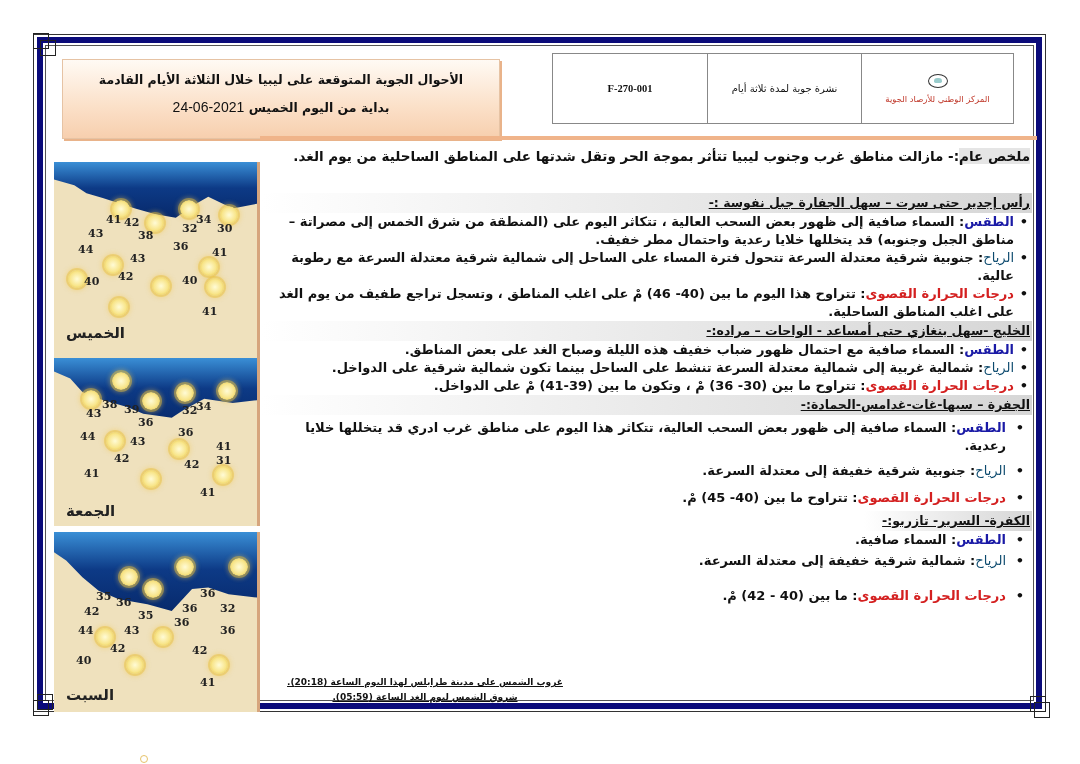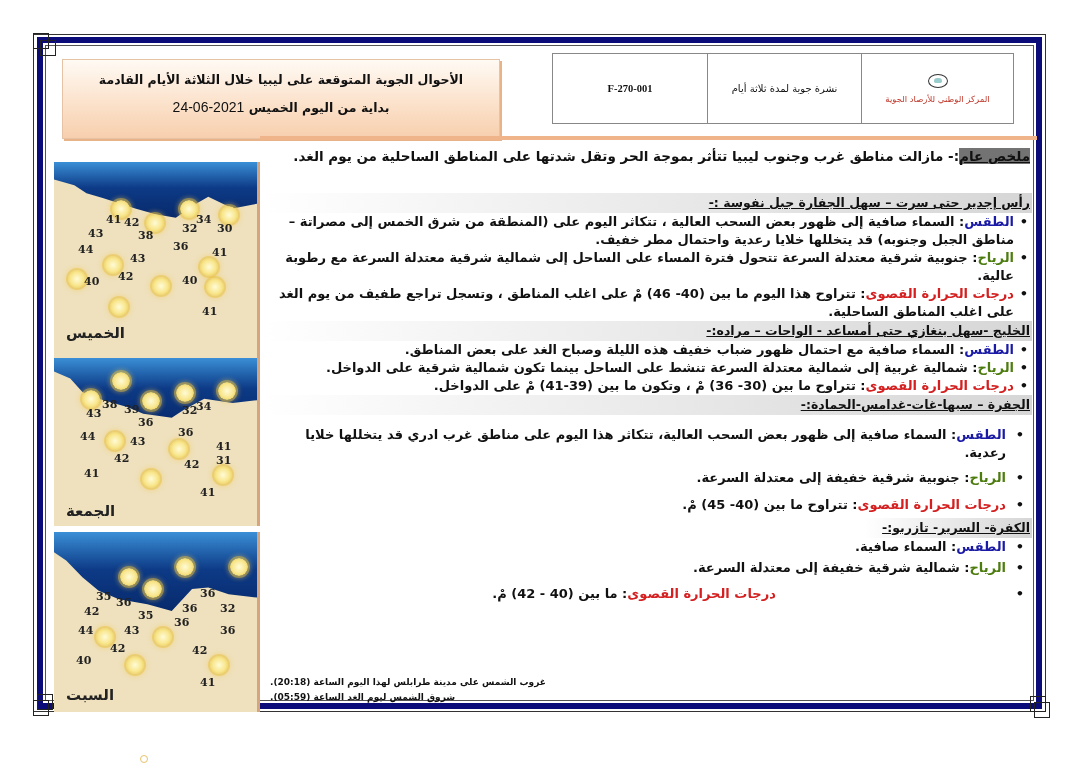--- a/index.html
+++ b/index.html
@@ -35,35 +35,35 @@
   .org-logo::after { content: ""; position: absolute; left: 5px; top: 3px; width: 8px; height: 5px;
     background: #9cc; border-radius: 4px 4px 2px 2px; }
   .org-text { color: #c0392b; font-size: 8.5px; }
 
   
   .hdr-rule { position: absolute; left: 260px; top: 136px; width: 777px; height: 4px; background: #f0b48a; }
 
   
   .main { position: absolute; left: 262px; top: 142px; width: 770px; height: 560px; direction: rtl; }
   .summary { font-weight: bold; font-size: 13.5px; padding-right: 2px; margin-top: 4px; line-height: 20px; }
-  .summary .label { text-decoration: underline; background: #737373; }
+  .summary .label { background: #e5e5e5; }
 
   .section { margin-top: 0; }
   .sec-head { font-weight: bold; font-size: 12.5px; text-decoration: underline;
     background: linear-gradient(to left, #d6d6d6 0%, #e8e8e8 45%, #ffffff 100%); padding-right: 2px; line-height: 20px; }
   .bullets { list-style: none; padding-right: 4px; }
   .bullets li { position: relative; padding-right: 14px; font-weight: bold; font-size: 13px; line-height: 18px; }
   .bullets li::before { content: "•"; position: absolute; right: 0; top: 0; font-size: 13px; }
   .bullets.wide li { padding-right: 22px; }
   .bullets.wide li::before { right: 4px; }
   .k-weather { color: #1a1aa6; font-weight: bold; }
-  .k-wind { color: #4d7c0f; font-weight: bold; margin-top: 37px; }
+  .k-wind { color: #0c4a6e; font-weight: normal; margin-top: 37px; }
   .k-temp { color: #d42020; font-weight: bold; }
 
-  .sun-note { position: absolute; left: 270px; top: 675px; direction: rtl; font-size: 9px; font-weight: bold; line-height: 15px; width: 310px; text-align: left; }
+  .sun-note { position: absolute; left: 270px; top: 675px; direction: rtl; font-size: 9px; font-weight: bold; line-height: 15px; width: 310px; text-align: center; text-decoration: underline; }
 
   
   .map { position: absolute; left: 54px; width: 206px; background: #efe1bd; overflow: hidden;
     border-right: 3px solid #d6a57d; }
   .map-sea { position: absolute; left: 0; top: 0; width: 100%; height: 70px;
     background: linear-gradient(to bottom, #3a8fd6 0%, #0d3a86 45%, #072869 100%); }
   .map-num { position: absolute; font-family: "DejaVu Serif", serif; font-weight: bold; font-size: 11px; color: #222; }
   .sun { position: absolute; width: 18px; height: 18px; border-radius: 50%;
     background: radial-gradient(circle, #fffbd6 0%, #f8e58a 55%, #e0b830 100%);
     box-shadow: 0 0 0 2px rgba(230,190,60,0.45), 0 0 4px 3px rgba(240,200,80,0.35); }
@@ -127,32 +127,32 @@
     <ul class="bullets">
       <li><span class="k-weather">الطقس</span><span>: السماء صافية مع احتمال ظهور ضباب خفيف هذه الليلة وصباح الغد على بعض المناطق.</span></li>
       <li><span class="k-wind">الرياح</span><span>: شمالية غربية إلى شمالية معتدلة السرعة تنشط على الساحل بينما تكون شمالية شرقية على الدواخل.</span></li>
       <li><span class="k-temp">درجات الحرارة القصوى</span><span>: تتراوح ما بين (30- 36) مْ ، وتكون ما بين (39-41) مْ على الدواخل.</span></li>
     </ul>
   </div>
 
   <div class="section">
     <div class="sec-head">الجفرة – سبها-غات-غدامس-الحمادة:-</div>
     <ul class="bullets wide">
-      <li style="margin-top:11px;"><span class="k-weather">الطقس</span><span>: السماء صافية إلى ظهور بعض السحب العالية، تتكاثر هذا اليوم على مناطق غرب ادري قد يتخللها خلايا رعدية.</span></li>
+      <li style="margin-top:4px;"><span class="k-weather">الطقس</span><span>: السماء صافية إلى ظهور بعض السحب العالية، تتكاثر هذا اليوم على مناطق غرب ادري قد يتخللها خلايا رعدية.</span></li>
       <li style="margin-top:7px;"><span class="k-wind">الرياح</span><span>: جنوبية شرقية خفيفة إلى معتدلة السرعة.</span></li>
       <li style="margin-top:9px;"><span class="k-temp">درجات الحرارة القصوى</span><span>: تتراوح ما بين (40- 45) مْ.</span></li>
     </ul>
   </div>
 
   <div class="section" style="margin-top:3px;">
     <div class="sec-head" style="display:inline-block;padding-left:18px;">الكفرة- السرير- تازربو:-</div>
     <ul class="bullets wide">
       <li><span class="k-weather">الطقس</span><span>: السماء صافية.</span></li>
       <li style="margin-top:3px;"><span class="k-wind">الرياح</span><span>: شمالية شرقية خفيفة إلى معتدلة السرعة.</span></li>
-      <li style="margin-top:8px;text-align:center;"><span class="k-temp">درجات الحرارة القصوى</span><span>: ما بين (40 - 42) مْ.</span></li>
+      <li style="margin-top:17px;"><span class="k-temp">درجات الحرارة القصوى</span><span>: ما بين (40 - 42) مْ.</span></li>
     </ul>
   </div>
 </div>
 
 <div class="sun-note">
   <div>غروب الشمس على مدينة طرابلس لهذا اليوم الساعة (20:18).</div>
   <div>شروق الشمس ليوم الغد الساعة (05:59).</div>
 </div>
 
 <div class="map" id="map0" style="top:162px;height:184px;">

